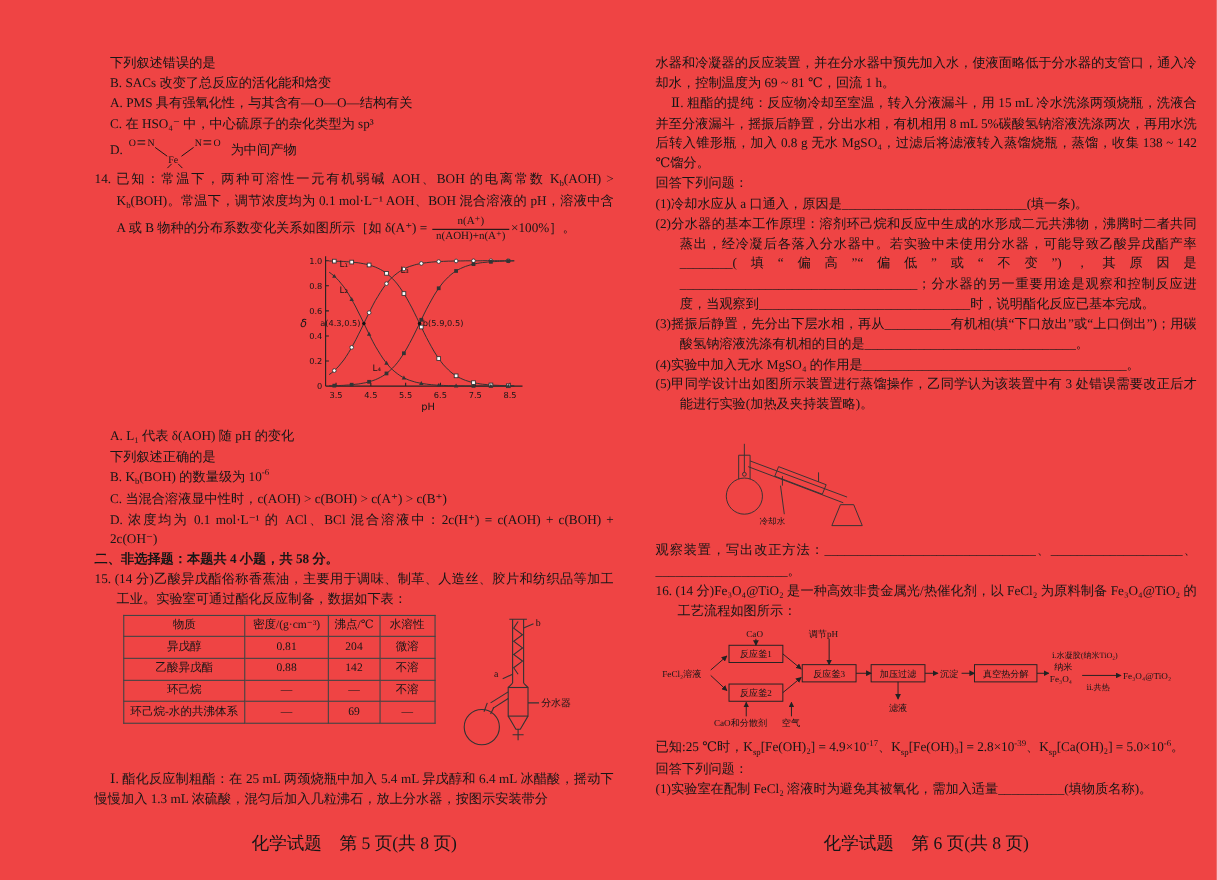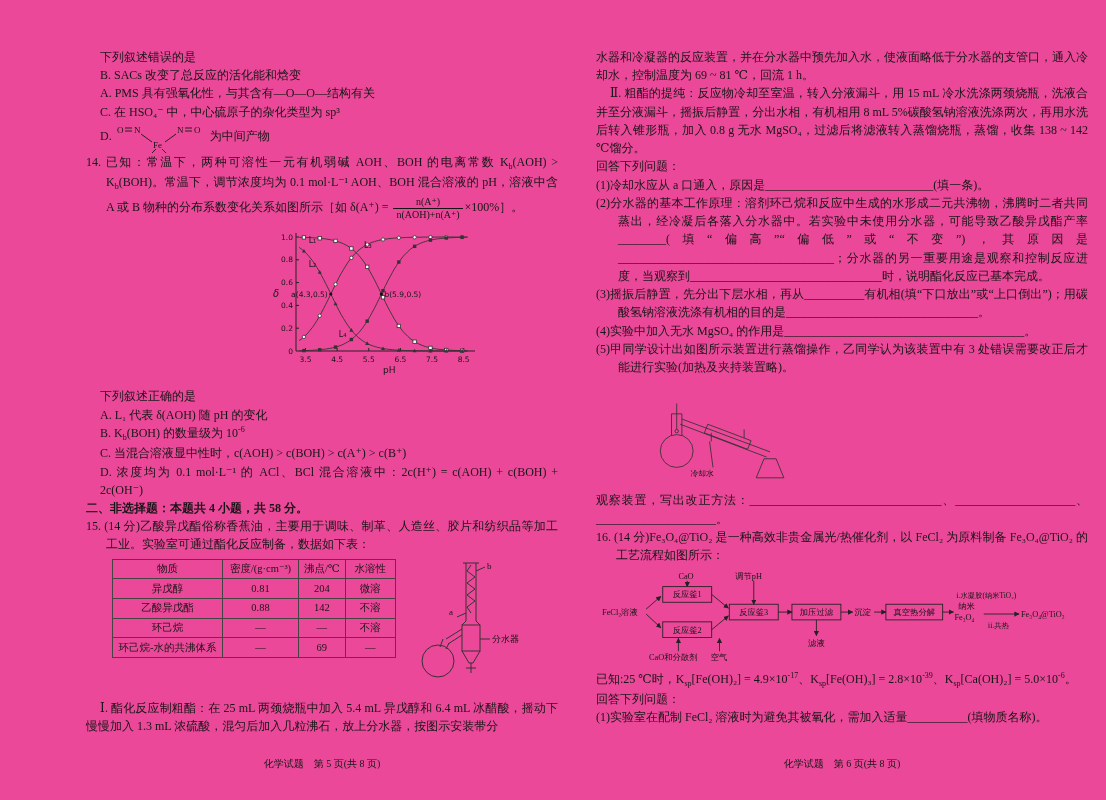--- a/index.html
+++ b/index.html
@@ -1,28 +1,28 @@
 <!DOCTYPE html>
 <html><head>
 <meta charset="utf-8">
 <style>
   *{margin:0;padding:0;box-sizing:border-box}
   html,body{width:1106px;height:800px}
   body{background:#e9e9e9;font-family:"Liberation Serif","DejaVu Serif",serif;color:#161616}
-  .sheet{position:relative;width:1106px;height:800px;background:#ec4899;overflow:hidden}
+  .sheet{position:relative;width:1106px;height:800px;background:#ef4444;overflow:hidden}
   .page{position:absolute;top:48px;height:726px;font-size:12px;line-height:1.52;text-align:justify}
   .pl{left:86px;width:472px}
   .pr{left:596px;width:492px}
   p{margin:0}
   .blk{padding-left:14px}
   .hang20{padding-left:20px;text-indent:-20px}
   .hang22{padding-left:22px;text-indent:-22px}
   .firstindent{text-indent:14px}
   .bold{font-weight:bold}
-  .footer{position:absolute;left:0;top:708px;width:100%;text-align:center;text-indent:0;font-size:10px}
+  .footer{position:absolute;left:0;top:708px;width:100%;text-align:center;text-indent:0;font-size:16px}
   .chartwrap{margin:5px 0 3px 178px}
   #dist-chart text{font-family:"DejaVu Sans","Liberation Sans",sans-serif;fill:#161616}
   .tablerow{display:flex;align-items:flex-start;margin:5px 0 4px 26px}
   .dtable{border-collapse:collapse;font-size:10.5px;text-align:center;line-height:1.3;flex:none}
   .dtable th,.dtable td{border:1px solid #444;padding:2.5px 5px;font-weight:normal}
   .dtable th:nth-child(1),.dtable td:nth-child(1){min-width:110px}
   .dtable th:nth-child(2),.dtable td:nth-child(2){min-width:76px}
   .dtable th:nth-child(3),.dtable td:nth-child(3){min-width:46px}
   .dtable th:nth-child(4),.dtable td:nth-child(4){min-width:50px}
   .appa{margin-left:20px;flex:none}
@@ -164,22 +164,22 @@
           <rect x="196.3909090909091" y="8.620392664945971" width="3.4" height="3.4" fill="#333"></rect>
           <text x="74.7090909090909" y="110.32" font-size="8">L₄</text>
           <circle cx="66.79999999999998" cy="67" r="1.6" fill="#111"></circle>
           <text x="63.79999999999998" y="69.8" font-size="7.5" text-anchor="end">a(4.3,0.5)</text>
           <circle cx="117.41818181818184" cy="67" r="1.6" fill="#111"></circle>
           <text x="120.41818181818184" y="69.8" font-size="7.5" text-anchor="start">b(5.9,0.5)</text>
         </svg>
     </div>
 
     <div class="blk">
+      <p>A. L₁ 代表 δ(AOH) 随 pH 的变化</p>
       <p>下列叙述正确的是</p>
-      <p>A. L₁ 代表 δ(AOH) 随 pH 的变化</p>
       <p>B. K<sub>b</sub>(BOH) 的数量级为 10<sup>-6</sup></p>
       <p>C. 当混合溶液显中性时，c(AOH) &gt; c(BOH) &gt; c(A⁺) &gt; c(B⁺)</p>
       <p>D. 浓度均为 0.1 mol·L⁻¹ 的 ACl、BCl 混合溶液中：2c(H⁺) = c(AOH) + c(BOH) + 2c(OH⁻)</p>
     </div>
 
     <p class="bold">二、非选择题：本题共 4 小题，共 58 分。</p>
 
     <p class="hang20">15. (14 分)乙酸异戊酯俗称香蕉油，主要用于调味、制革、人造丝、胶片和纺织品等加工工业。实验室可通过酯化反应制备，数据如下表：</p>
 
     <div class="tablerow">

